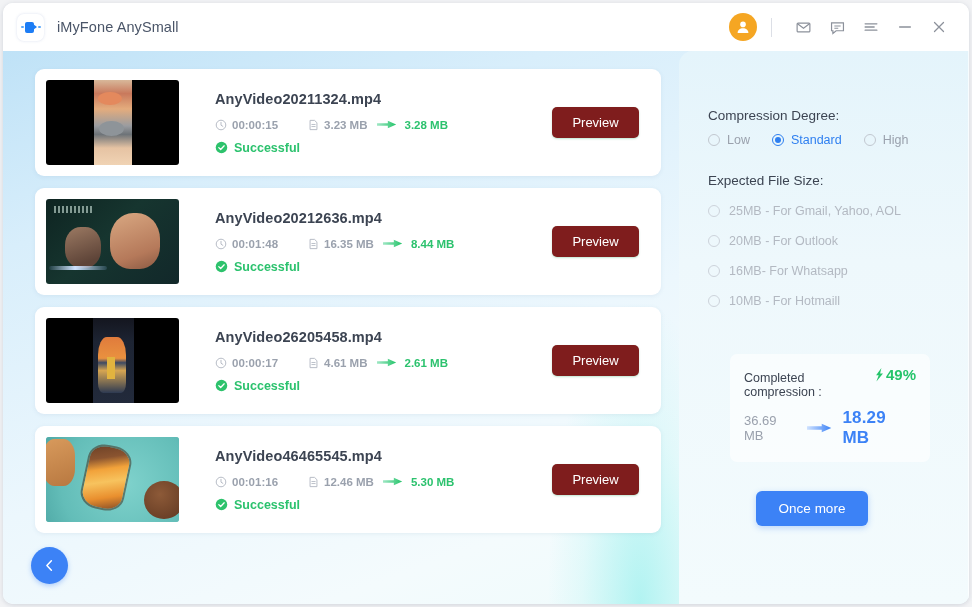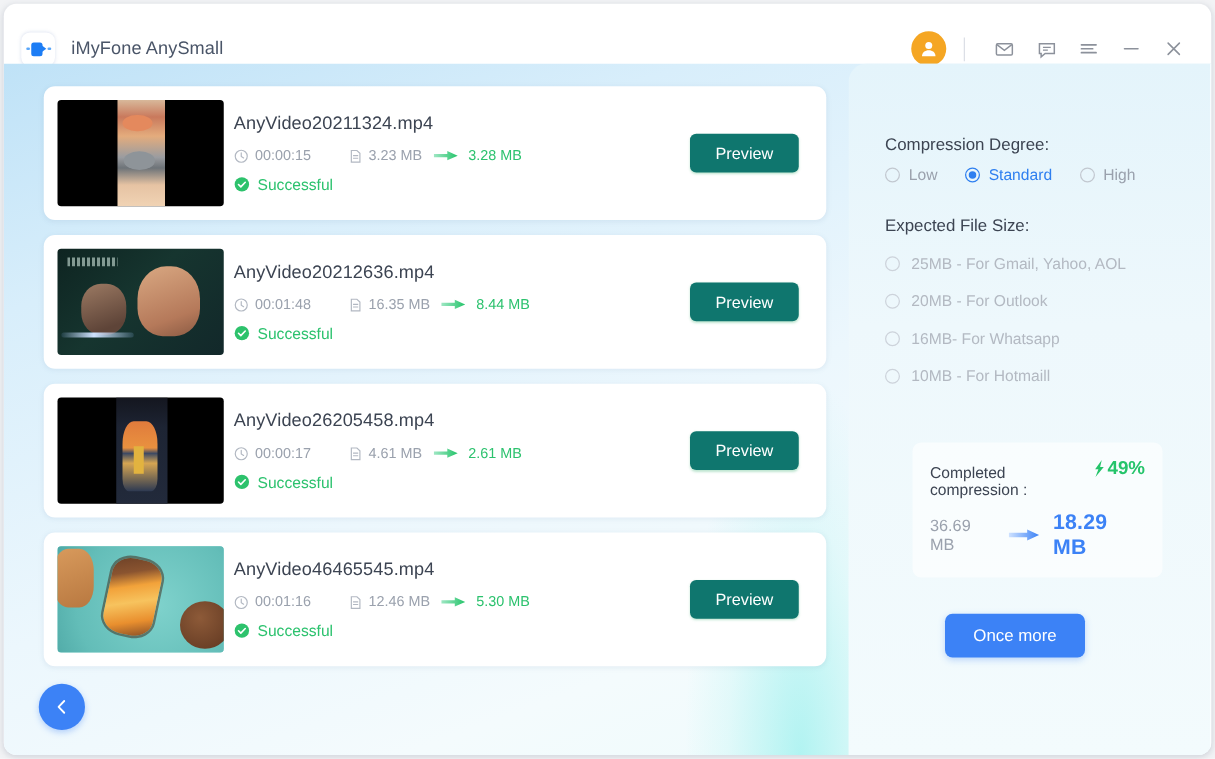--- a/index.html
+++ b/index.html
@@ -10,21 +10,21 @@
     -webkit-font-smoothing:antialiased;
   }
   .app-window{
     position:absolute;left:3px;top:3px;width:966px;height:601px;
     background:#ffffff;border-radius:10px;overflow:hidden;
     box-shadow:0 1px 5px rgba(120,130,150,.28);
   }
   
   .titlebar{
     position:absolute;left:0;top:0;width:966px;height:48px;
-    background:#ffffff;display:flex;align-items:center;margin-top:12px;
+    background:#ffffff;display:flex;align-items:center;
   }
   .logo-box{
     width:27px;height:27px;margin-left:14px;border-radius:7px;
     background:#ffffff;box-shadow:0 0 3px rgba(90,120,180,.22);
     display:flex;align-items:center;justify-content:center;
   }
   .logo-cam{position:relative;width:15px;height:11px;}
   .logo-cam .body{position:absolute;left:2px;top:0;width:9px;height:11px;background:#1d7df5;border-radius:2px;}
   .logo-cam .lens{position:absolute;left:9.5px;top:2px;width:0;height:0;
     border-top:3.5px solid transparent;border-bottom:3.5px solid transparent;border-left:4px solid #1d7df5;}
@@ -99,35 +99,35 @@
   .th4{background:#6fc6c0;}
   .th4 .plate{position:absolute;left:0;top:0;width:100%;height:100%;
     background:radial-gradient(circle at 60% 55%,#7fd2cc 0%,#63bdb8 70%,#4fa9a6 100%);}
   .th4 .bread{position:absolute;left:30%;top:12%;width:30%;height:72%;border-radius:40%/22%;
     background:linear-gradient(160deg,#6a3f26 0%,#8a5430 22%,#f2a23a 38%,#f7c35e 56%,#e98f2e 78%,#7a4526 100%);
     transform:rotate(12deg);box-shadow:0 0 0 2px rgba(60,35,20,.5);}
   .th4 .roll{position:absolute;right:-4%;top:52%;width:30%;height:45%;border-radius:50%;
     background:radial-gradient(circle at 40% 35%,#8d5a38 0%,#6a3f26 75%);}
   .th4 .cat{position:absolute;left:-2%;top:2%;width:24%;height:56%;border-radius:36%;
     background:linear-gradient(160deg,#d89a5c 0%,#b87840 100%);}
-  .file-info{flex:1 1 auto;padding-left:8px;}
+  .file-info{flex:1 1 auto;padding-left:36px;font-weight:bold;}
   .file-name{font-size:14.5px;color:#3c4452;margin:0 0 12px 0;letter-spacing:.1px;}
   .meta-row{display:flex;align-items:center;gap:0;margin-bottom:10px;}
   .meta-item{display:flex;align-items:center;font-size:11.5px;color:#9aa1ad;}
   .meta-item svg{margin-right:5px;display:block;}
   .meta-dur{margin-right:30px;}
   .meta-size{margin-right:9px;}
   .size-arrow{width:20px;height:9px;margin-right:8px;flex:0 0 auto;}
   .meta-newsize{font-size:11.5px;color:#2cc26e;}
   .status-row{display:flex;align-items:center;}
   .status-row svg{margin-right:6px;display:block;}
   .status-text{font-size:12.5px;color:#2cc26e;}
   .preview-btn{
     flex:0 0 auto;margin-right:22px;width:87px;height:31px;border:0;border-radius:5px;
-    background:#0f766e;color:#fff;font-size:13px;font-family:inherit;cursor:pointer;
+    background:#7f1d1d;color:#fff;font-size:13px;font-family:inherit;cursor:pointer;
     box-shadow:0 1px 2px rgba(40,170,100,.3);
   }
   
   .back-btn{
     position:absolute;left:28px;bottom:20px;width:37px;height:37px;border-radius:50%;
     background:#3c82f6;display:flex;align-items:center;justify-content:center;cursor:pointer;
     box-shadow:0 2px 5px rgba(60,130,246,.35);
   }
   
   .rp-inner{padding:57px 0 0 29px;}

